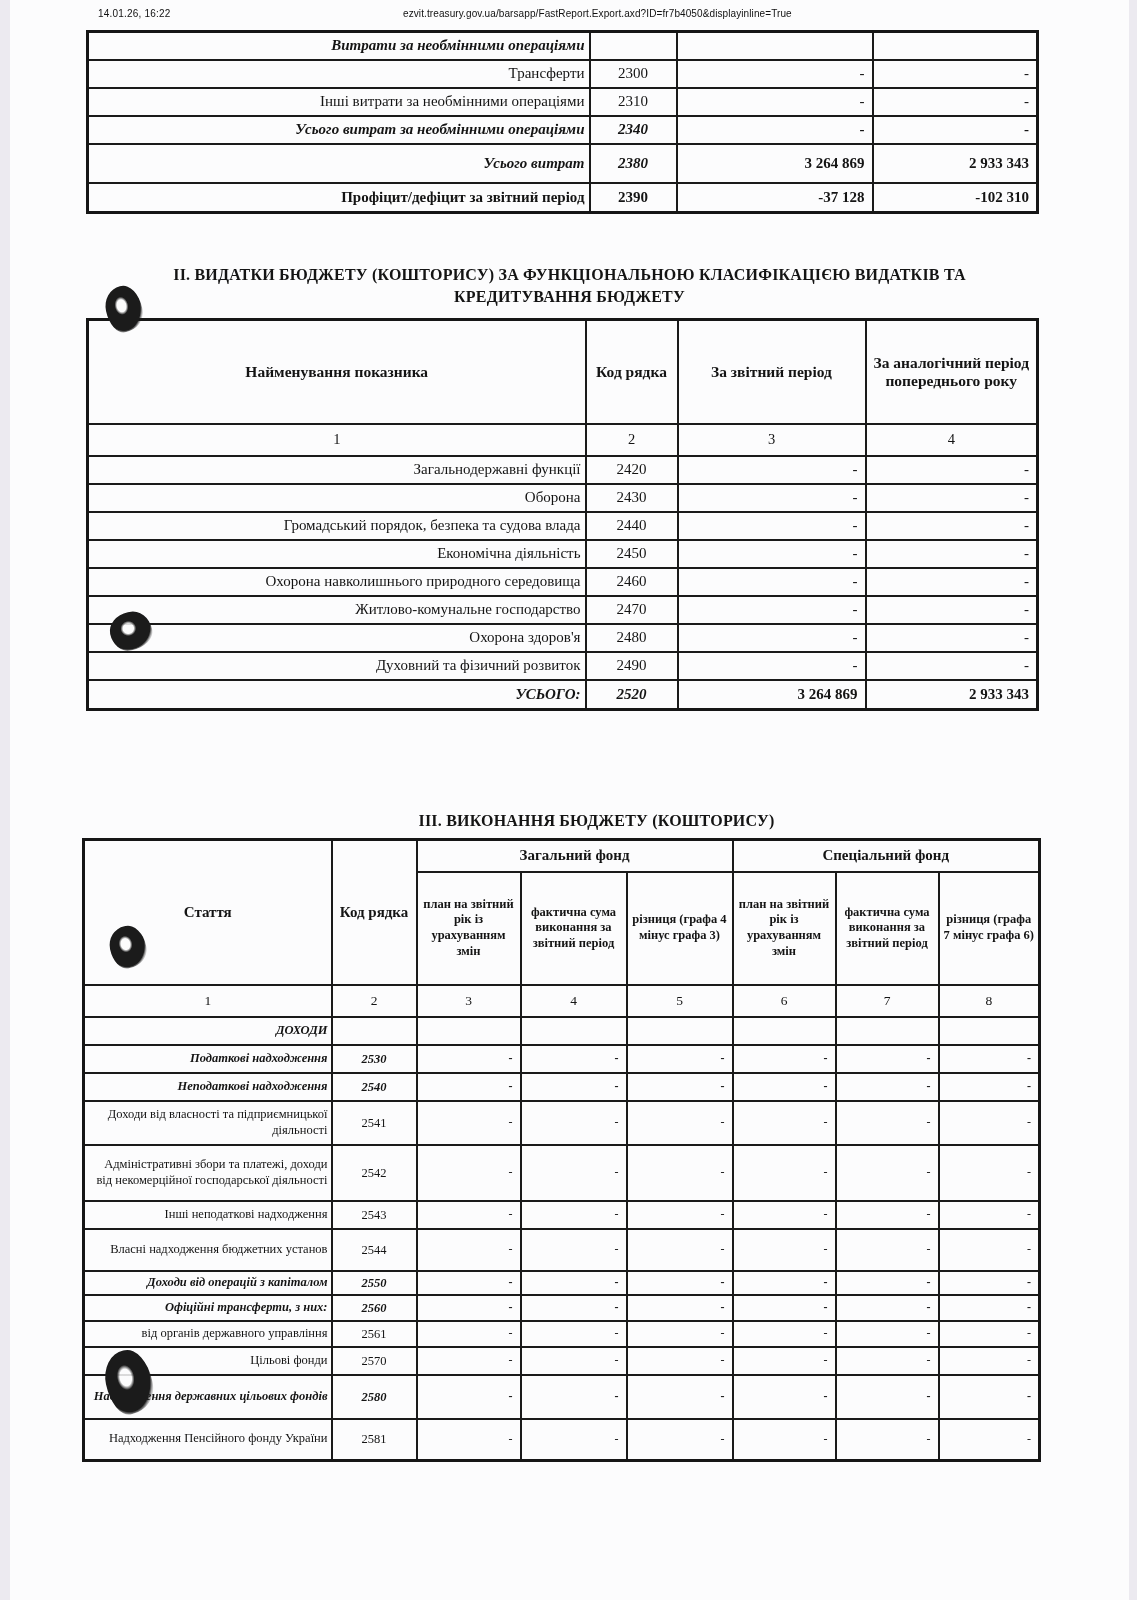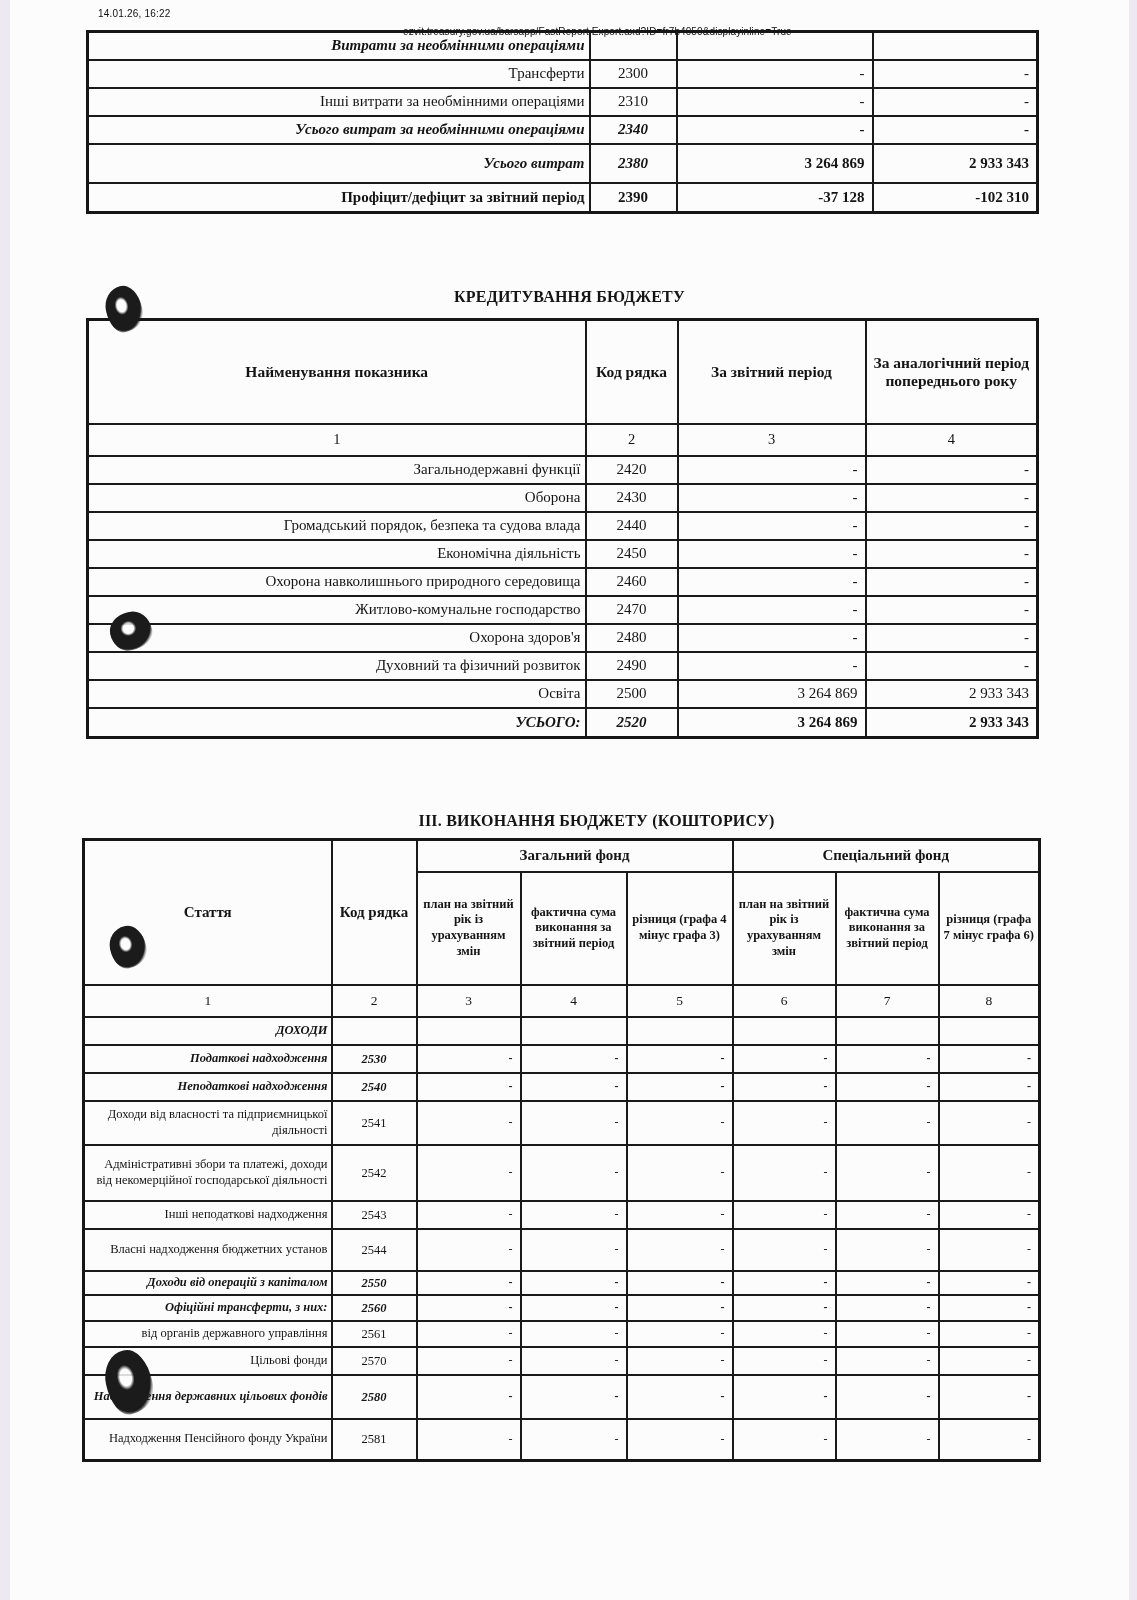--- a/index.html
+++ b/index.html
@@ -3,21 +3,21 @@
 <meta charset="utf-8">
 <style>
   * { margin:0; padding:0; box-sizing:border-box; }
   html,body { width:1137px; height:1600px; overflow:hidden; }
   body { background:#eceaf0; font-family:"Liberation Serif","DejaVu Serif",serif; color:#141414; }
   .page { position:absolute; left:10px; top:0; width:1119px; height:1600px; background:#fcfcfd; }
 
   .print-header { position:absolute; top:6px; left:0; width:100%; height:20px;
     font-family:"Liberation Sans","DejaVu Sans",sans-serif; font-size:10px; color:#111;margin-left:28px; }
   .ph-date { position:absolute; left:60px; top:2px; letter-spacing:.2px; }
-  .ph-url  { position:absolute; left:365px; top:20px; letter-spacing:.1px; }
+  .ph-url  { position:absolute; left:365px; top:2px; letter-spacing:.1px; }
 
   table.doc-table { position:absolute; border-collapse:collapse; table-layout:fixed;
     border:3px solid #161616; }
   table.doc-table td { border:2px solid #1a1a1a; vertical-align:middle; overflow:hidden;
     line-height:1.12; }
 
   .t1 { top:30px;  left:76px; width:950px; }
   .t2 { top:318px; left:76px; width:950px; }
   .t3 { top:838px; left:72px; width:956px; }
 
@@ -100,21 +100,21 @@
         <tr style="height: 30px;">
           <td class="name b">Профіцит/дефіцит за звітний період</td>
           <td class="code b">2390</td>
           <td class="val b">-37 128</td>
           <td class="val b">-102 310</td>
         </tr>
       </tbody>
   </table>
 
   <div class="sec-title s2">
-    <br>
+    <span>ІІ. ВИДАТКИ БЮДЖЕТУ (КОШТОРИСУ) ЗА ФУНКЦІОНАЛЬНОЮ КЛАСИФІКАЦІЄЮ ВИДАТКІВ ТА</span><br>
     <span>КРЕДИТУВАННЯ БЮДЖЕТУ</span>
   </div>
 
   <table class="doc-table t2">
     <colgroup>
         <col style="width:498px">
         <col style="width:92px">
         <col style="width:188px">
         <col style="width:172px">
       </colgroup>
@@ -171,26 +171,20 @@
           <td class="name">Охорона здоров'я</td>
           <td class="code">2480</td>
           <td class="val">-</td>
           <td class="val">-</td>
         </tr>
         <tr style="height: 28px;">
           <td class="name">Духовний та фізичний розвиток</td>
           <td class="code">2490</td>
           <td class="val">-</td>
           <td class="val">-</td>
-        </tr>
-        <tr style="height: 28px;">
-          <td class="name">Освіта</td>
-          <td class="code">2500</td>
-          <td class="val">3 264 869</td>
-          <td class="val">2 933 343</td>
         </tr>
         <tr style="height: 30px;">
           <td class="name bi">УСЬОГО:</td>
           <td class="code bi">2520</td>
           <td class="val b">3 264 869</td>
           <td class="val b">2 933 343</td>
         </tr>
       </tbody>
   </table>
 

